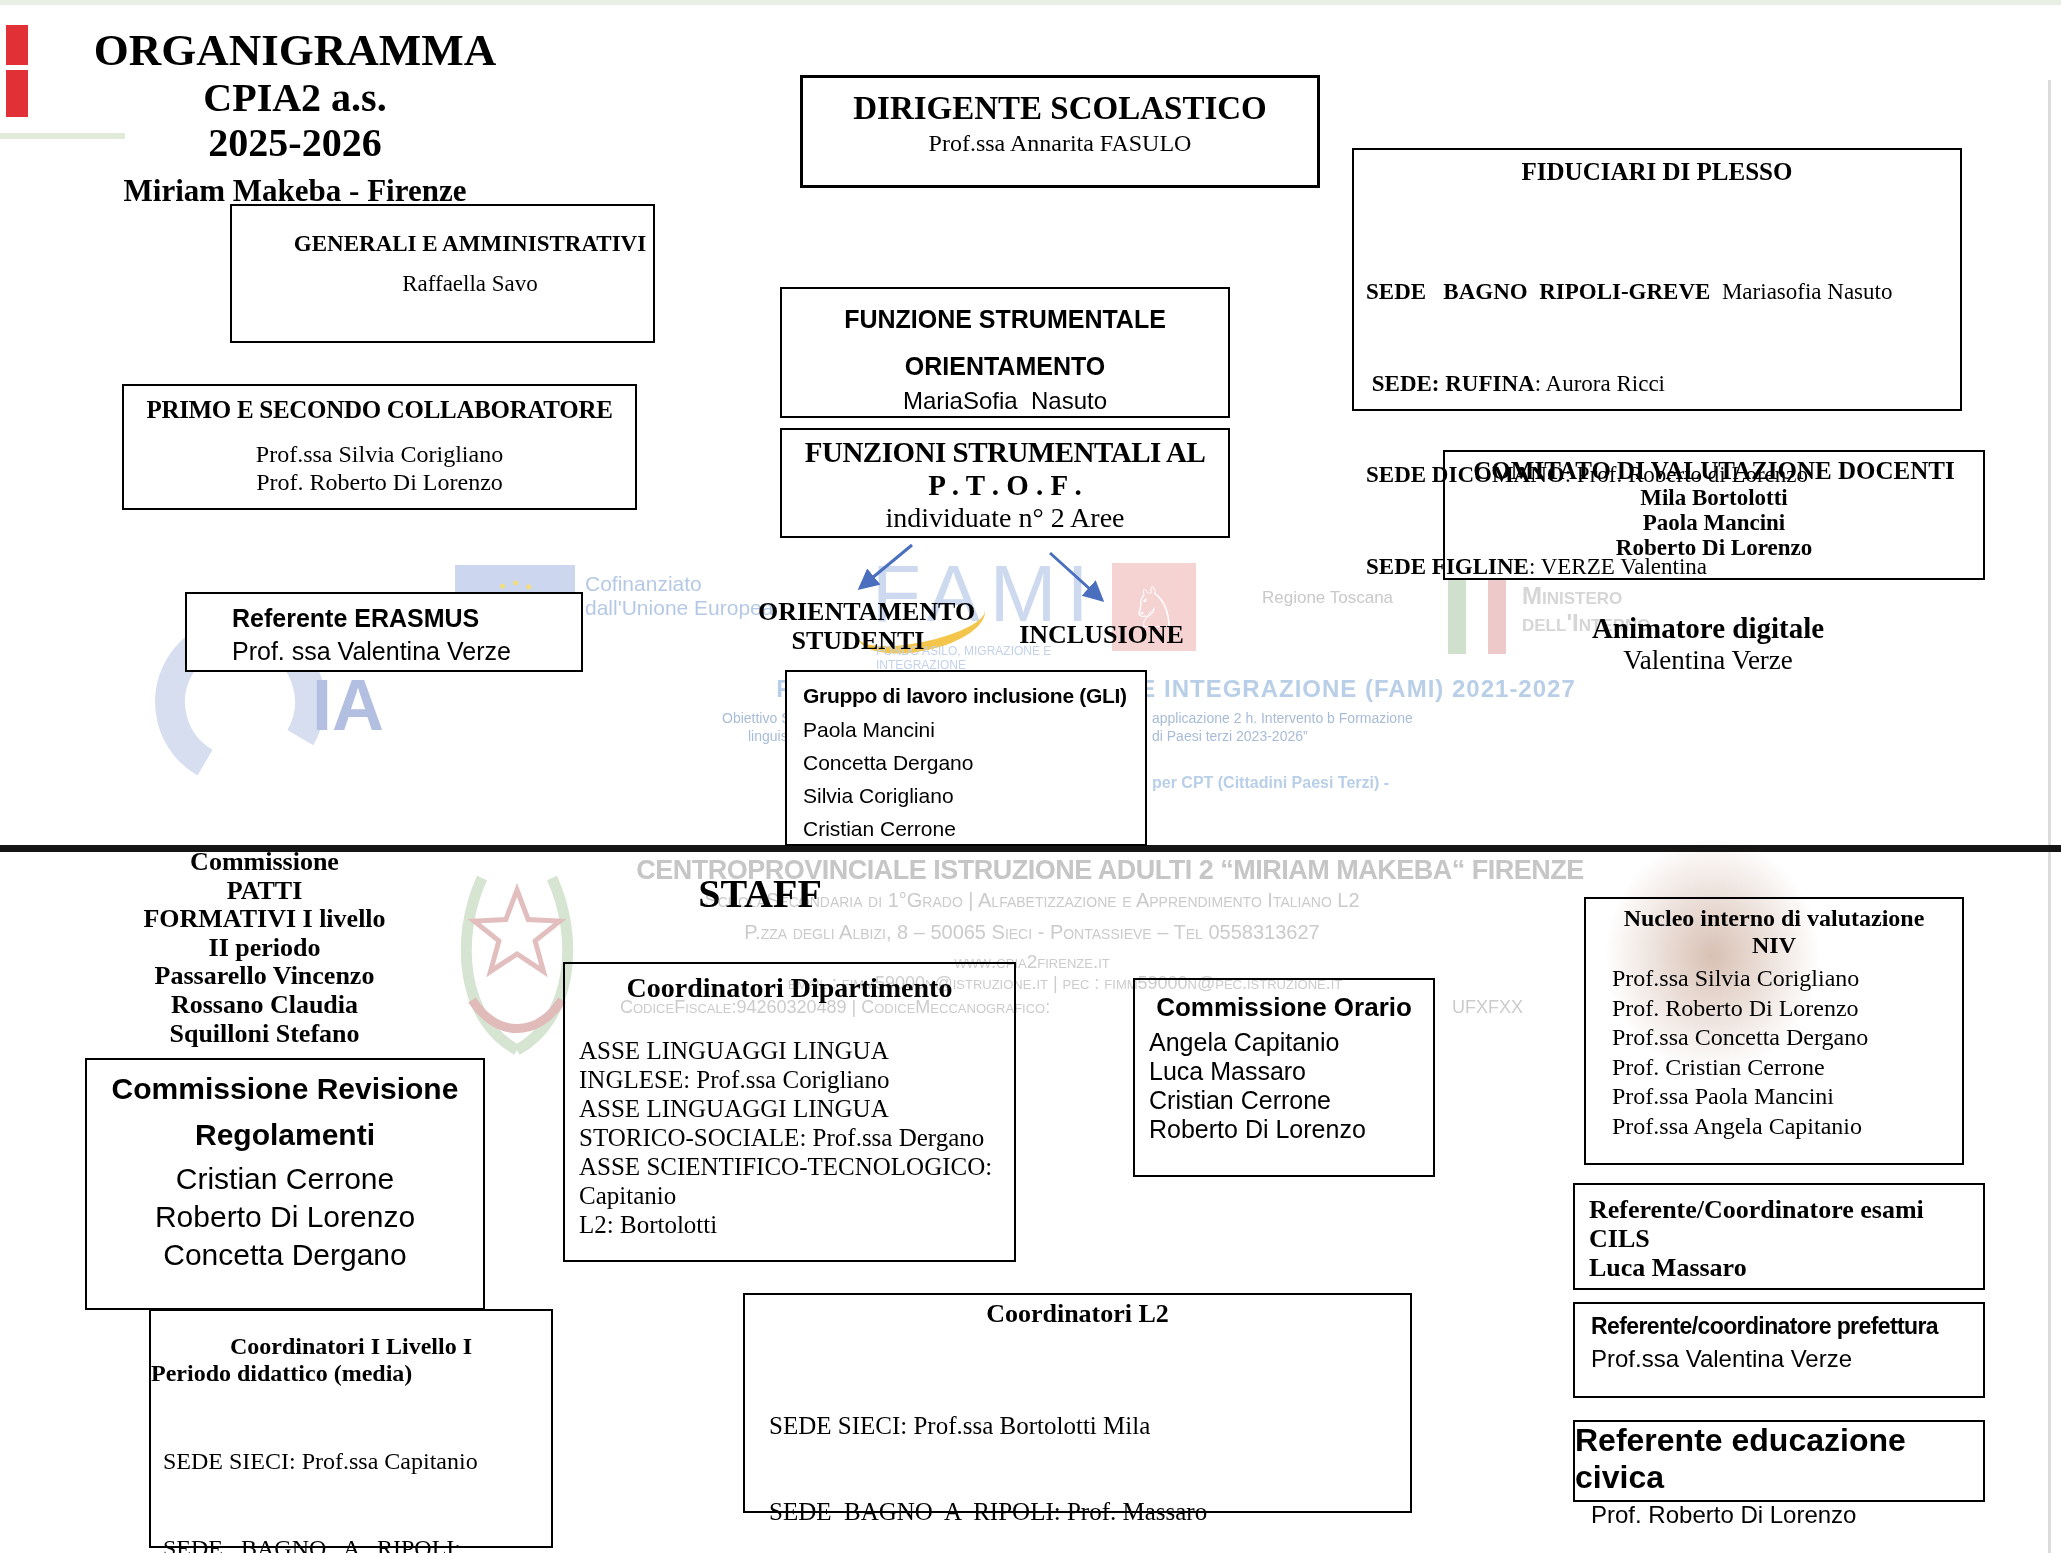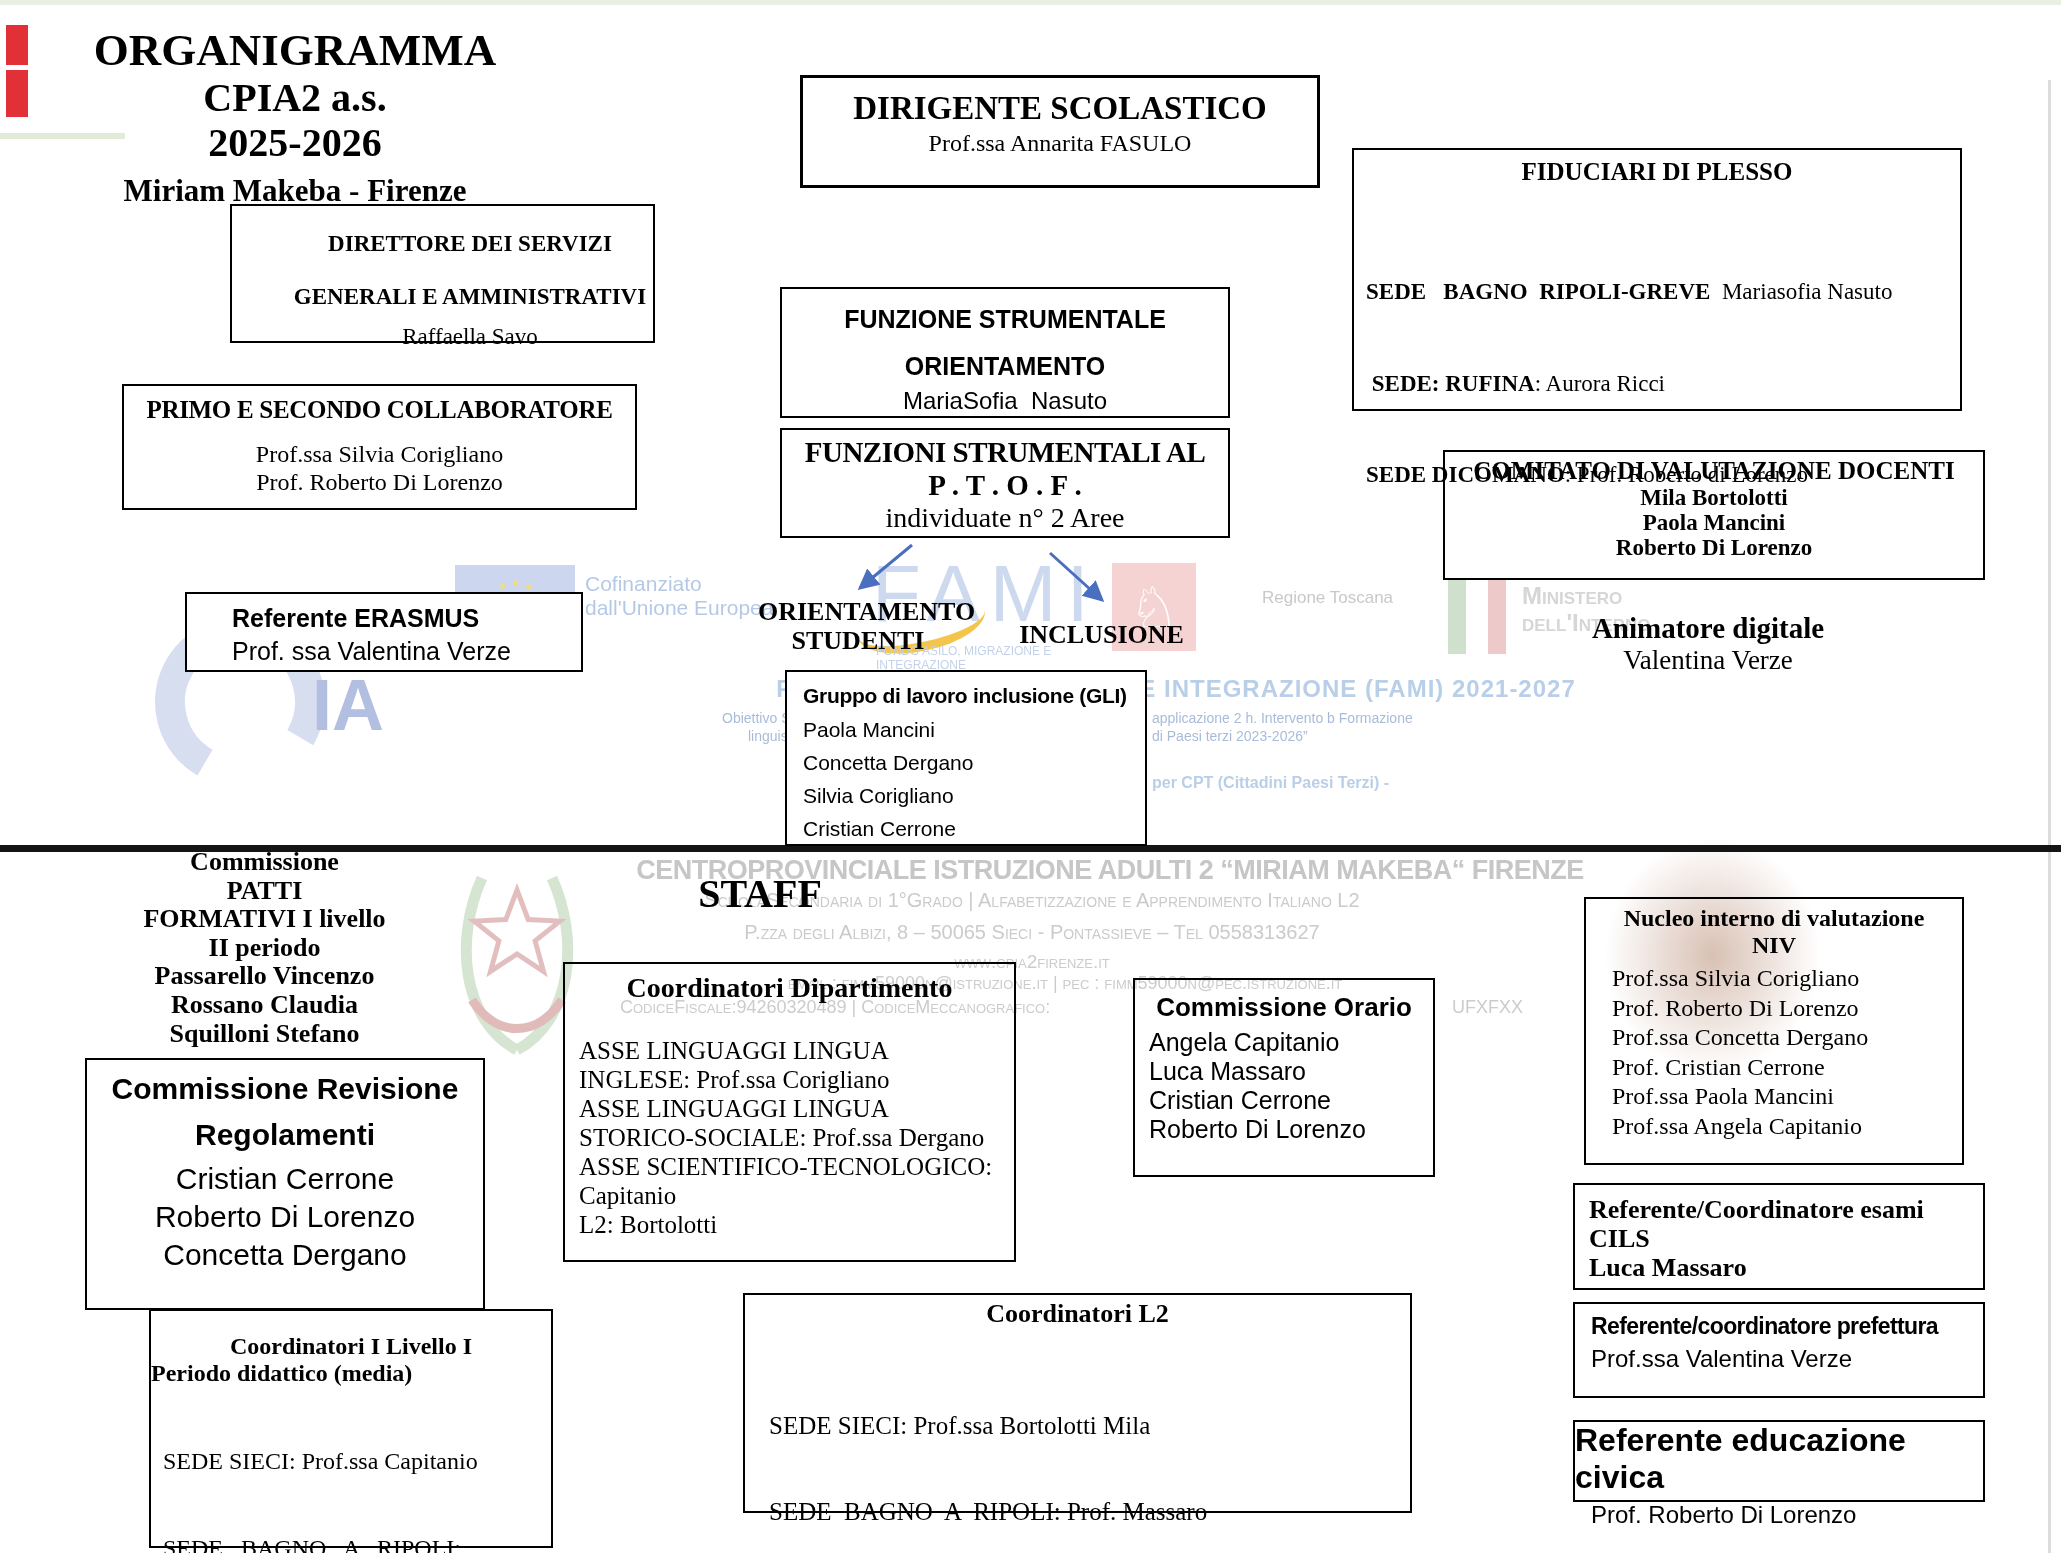--- a/index.html
+++ b/index.html
@@ -232,31 +232,31 @@
     <div class="l2">2025-2026</div>
     <div class="sub">Miriam Makeba - Firenze</div>
   </div>
 
   <div class="node n-dirigente">
     <span class="tt b">DIRIGENTE SCOLASTICO</span>
     <span class="nm">Prof.ssa Annarita FASULO</span>
   </div>
 
   <div class="node n-dsga">
-    <span class="tt b">DIRETTORE DEI SERVIZI</span>
     <span class="tt b">GENERALI E AMMINISTRATIVI</span>
     <span class="nm">Raffaella Savo</span>
   </div>
 
   <div class="node n-fiduciari">
     <span class="tt b">FIDUCIARI DI PLESSO</span>
     <div class="rows pre">
       <div><span class="b">SEDE   BAGNO  RIPOLI-GREVE</span><span>  Mariasofia Nasuto</span></div>
       <div><span class="b"> SEDE: RUFINA</span><span>: Aurora Ricci</span></div>
       <div><span class="b">SEDE DICOMANO</span><span>: Prof. Roberto di Lorenzo</span></div>
+      <div><span class="b">SEDE FIGLINE</span><span>: VERZE Valentina</span></div>
     </div>
   </div>
 
   <div class="node n-collab">
     <span class="tt b">PRIMO E SECONDO COLLABORATORE</span>
     <div class="names">
       <span class="nm">Prof.ssa Silvia Corigliano</span>
       <span class="nm">Prof. Roberto Di Lorenzo</span>
     </div>
   </div>

